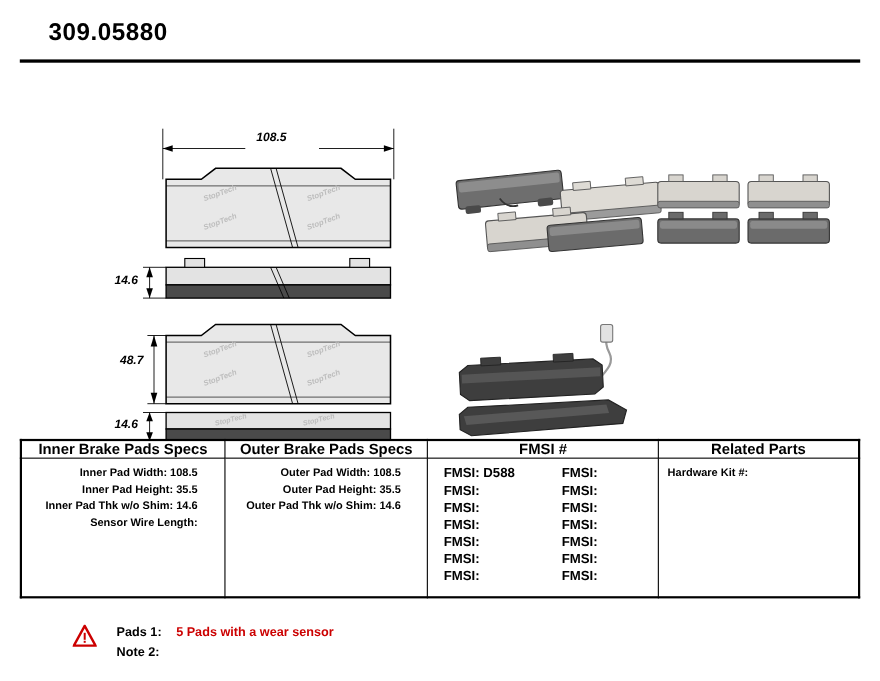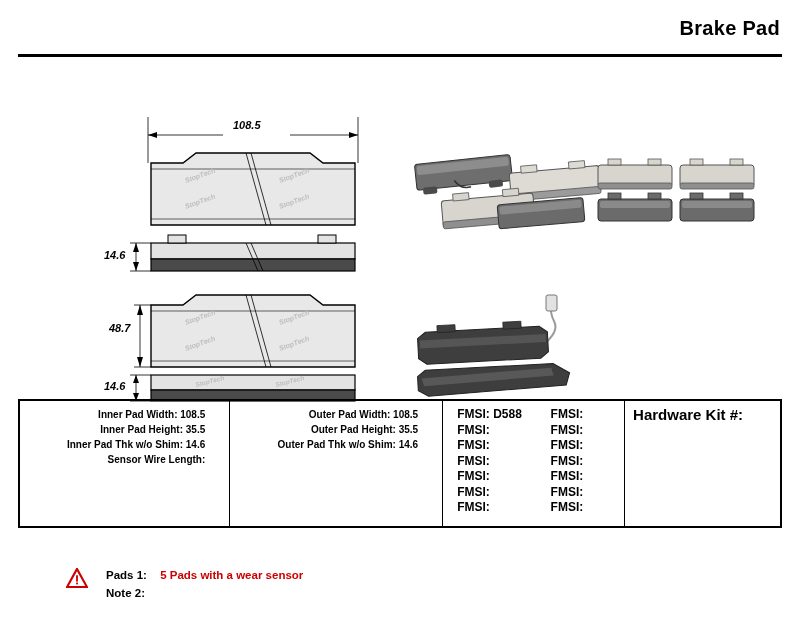--- a/index.html
+++ b/index.html
@@ -106,21 +106,21 @@
   .fmsi-col.second {
     padding-left: 28px;
   }
   .fmsi-line {
     font-size: 12px;
     font-weight: bold;
     line-height: 15.5px;
     white-space: nowrap;
   }
   .related-line {
-    font-size: 15px;
+    font-size: 10px;
     font-weight: bold;
     line-height: 15px;
     padding-left: 8px;
   }
 
   
   .notes {
     position: absolute;
     left: 0;
     top: 545px;
@@ -148,21 +148,21 @@
   }
 
   svg { display: block; }
 </style>
 </head>
 <body>
 
 <div class="sheet">
 
   <div class="header">
-    <div class="header-title">Brake Pad</div>
+    <div class="part-number">309.05880</div>
   </div>
 
   <div class="drawing">
 
     <div class="dim-label" style="left:215px; top:62px;">108.5</div>
     <div class="dim-label" style="left:86px; top:192px;">14.6</div>
     <div class="dim-label" style="left:91px; top:265px;">48.7</div>
     <div class="dim-label" style="left:86px; top:323px;">14.6</div>
 
     <svg width="764" height="345" viewBox="0 0 764 345">
@@ -326,20 +326,26 @@
         <g transform="rotate(-3 470 326)">
           <path d="M400 316 L408 310 L536 310 L552 320 L548 332 L410 336 L400 330 Z" fill="#3e3e3e" stroke="#222" stroke-width="1"></path>
           <path d="M404 318 L534 314 L536 322 L406 326 Z" fill="#585858"></path>
         </g>
       </g>
     </svg>
   </div>
 
   <table class="spec-table">
     <tbody>
+        <tr>
+      <th class="col-head" style="width:184px;">Inner Brake Pads Specs</th>
+      <th class="col-head" style="width:184px;">Outer Brake Pads Specs</th>
+      <th class="col-head" style="width:210px;">FMSI #</th>
+      <th class="col-head" style="width:184px;">Related Parts</th>
+    </tr>
     <tr>
       <td>
         <div class="cell-body">
           <div class="spec-line spec-right">Inner Pad Width: 108.5</div>
           <div class="spec-line spec-right">Inner Pad Height: 35.5</div>
           <div class="spec-line spec-right">Inner Pad Thk w/o Shim: 14.6</div>
           <div class="spec-line spec-right">Sensor Wire Length:</div>
         </div>
       </td>
       <td>

